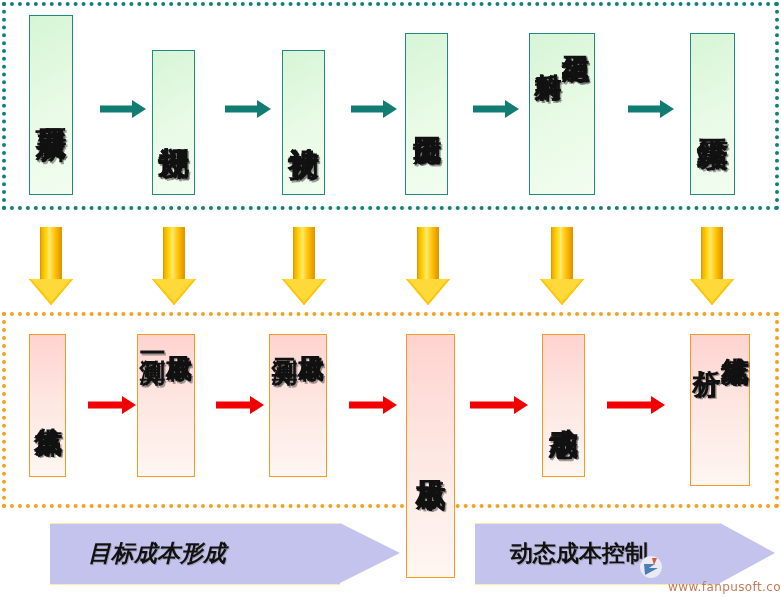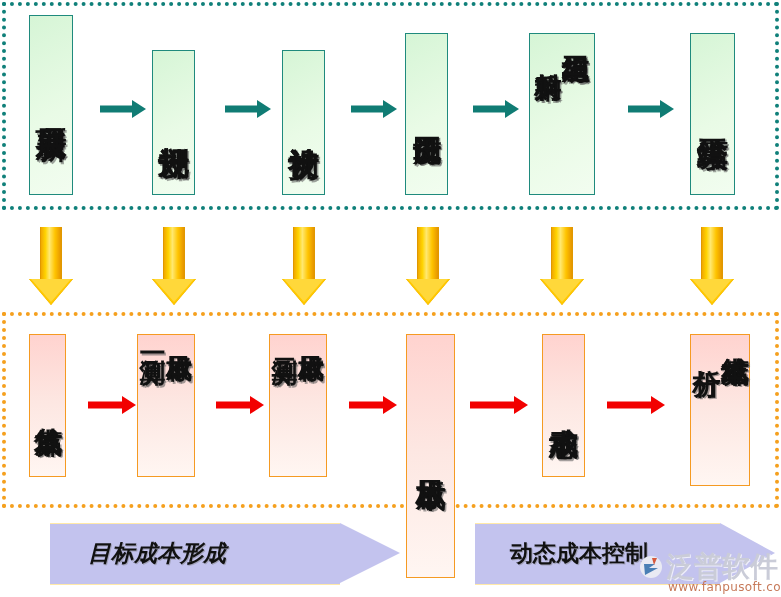--- a/index.html
+++ b/index.html
@@ -253,17 +253,16 @@
     <div class="point" style="left:245px;border-top:30px solid transparent;border-bottom:30px solid transparent;border-left:55px solid #c3c3ee;"></div>
     <div class="label" style="left:35px;">动态成本控制</div>
   </div>
 
   <div class="watermark" style="left:638px;top:548px;width:140px;height:46px;">
     <svg class="wm-mark" viewBox="0 0 26 26">
       <path d="M2 13 A11 11 0 0 1 24 13 A11 11 0 0 1 2 13 Z" fill="#e9eaf3"></path>
       <path d="M6 10 L17 10 L11 14 L20 14 L7 21 Z" fill="#4a7fb5"></path>
       <path d="M14 4 L19 4 L16 11 Z" fill="#d6593c"></path>
     </svg>
-    <div class="wm-text" style="position:absolute;left:28px;top:0;">泛普软件</div>
     <div class="wm-url" style="position:absolute;left:30px;top:32px;">www.fanpusoft.com</div>
   </div>
 
 </div>
 
 </body></html>

